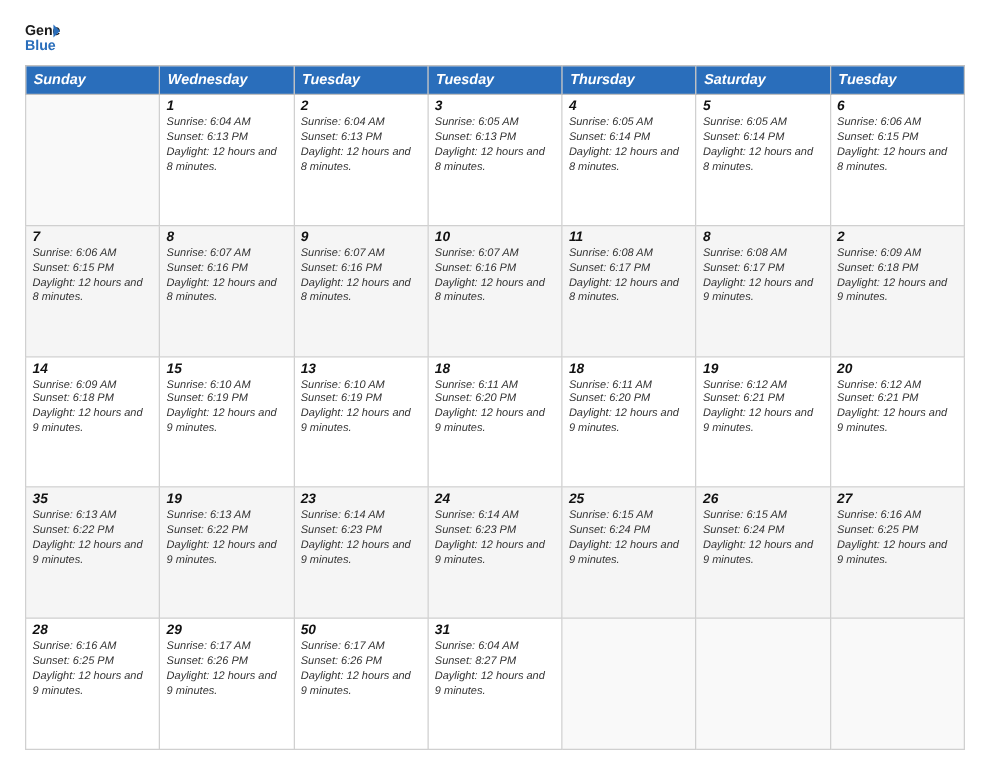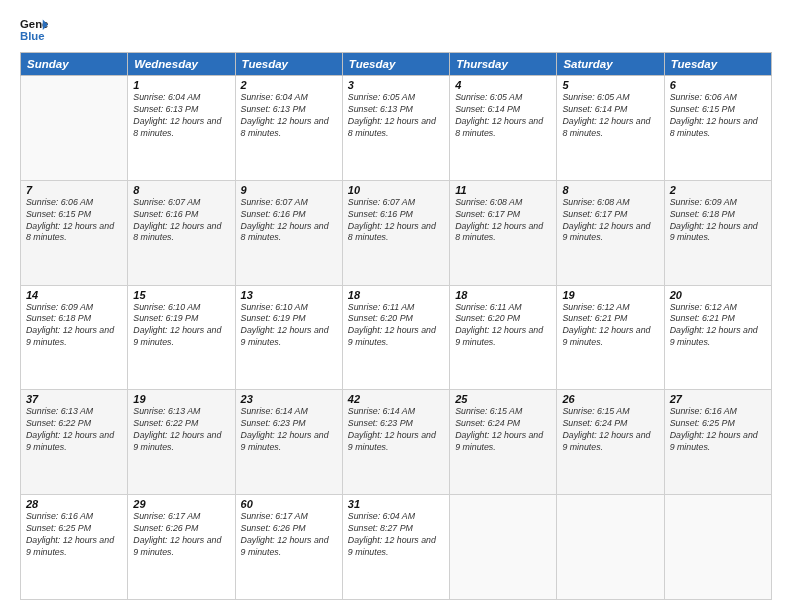--- a/index.html
+++ b/index.html
@@ -301,21 +301,21 @@
             <div class="day-info">
               <div>Sunrise: 6:12 AM</div>
               <div>Sunset: 6:21 PM</div>
               <div>Daylight: 12 hours and</div>
               <div>9 minutes.</div>
             </div>
           </td>
         </tr>
         <tr>
           <td>
-            <span class="day-number">37</span>
+            <span class="day-number">35</span>
             <div class="day-info">
               <div>Sunrise: 6:13 AM</div>
               <div>Sunset: 6:22 PM</div>
               <div>Daylight: 12 hours and</div>
               <div>9 minutes.</div>
             </div>
           </td>
           <td>
             <span class="day-number">19</span>
             <div class="day-info">
@@ -328,21 +328,21 @@
           <td>
             <span class="day-number">23</span>
             <div class="day-info">
               <div>Sunrise: 6:14 AM</div>
               <div>Sunset: 6:23 PM</div>
               <div>Daylight: 12 hours and</div>
               <div>9 minutes.</div>
             </div>
           </td>
           <td>
-            <span class="day-number">42</span>
+            <span class="day-number">24</span>
             <div class="day-info">
               <div>Sunrise: 6:14 AM</div>
               <div>Sunset: 6:23 PM</div>
               <div>Daylight: 12 hours and</div>
               <div>9 minutes.</div>
             </div>
           </td>
           <td>
             <span class="day-number">25</span>
             <div class="day-info">
@@ -384,21 +384,21 @@
           <td>
             <span class="day-number">29</span>
             <div class="day-info">
               <div>Sunrise: 6:17 AM</div>
               <div>Sunset: 6:26 PM</div>
               <div>Daylight: 12 hours and</div>
               <div>9 minutes.</div>
             </div>
           </td>
           <td>
-            <span class="day-number">60</span>
+            <span class="day-number">50</span>
             <div class="day-info">
               <div>Sunrise: 6:17 AM</div>
               <div>Sunset: 6:26 PM</div>
               <div>Daylight: 12 hours and</div>
               <div>9 minutes.</div>
             </div>
           </td>
           <td>
             <span class="day-number">31</span>
             <div class="day-info">

